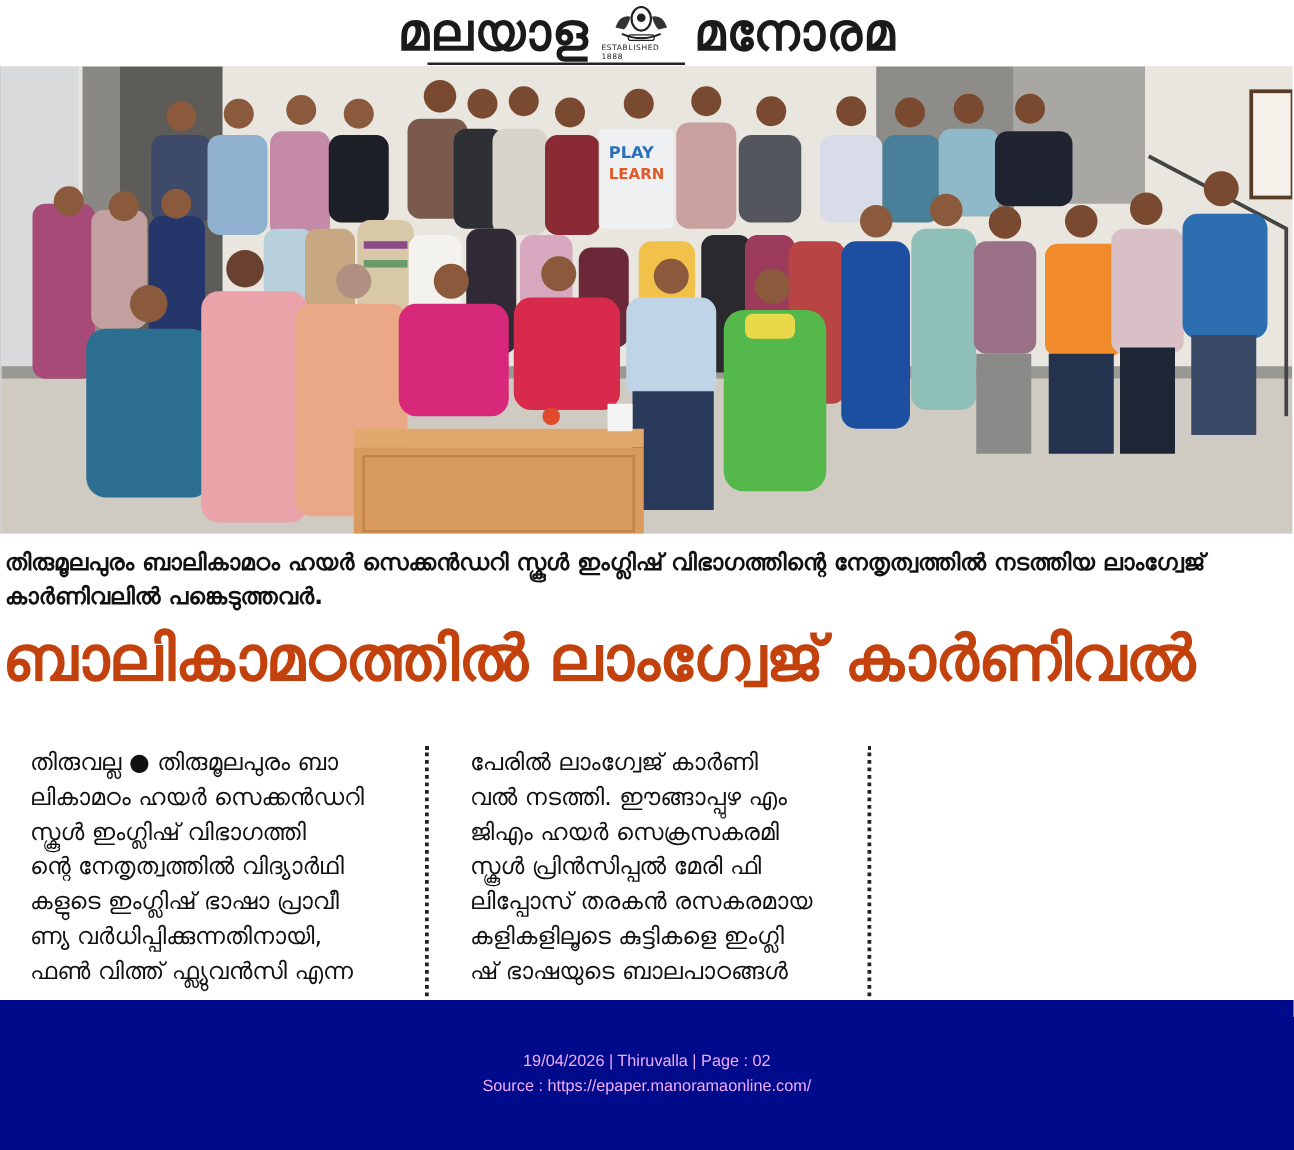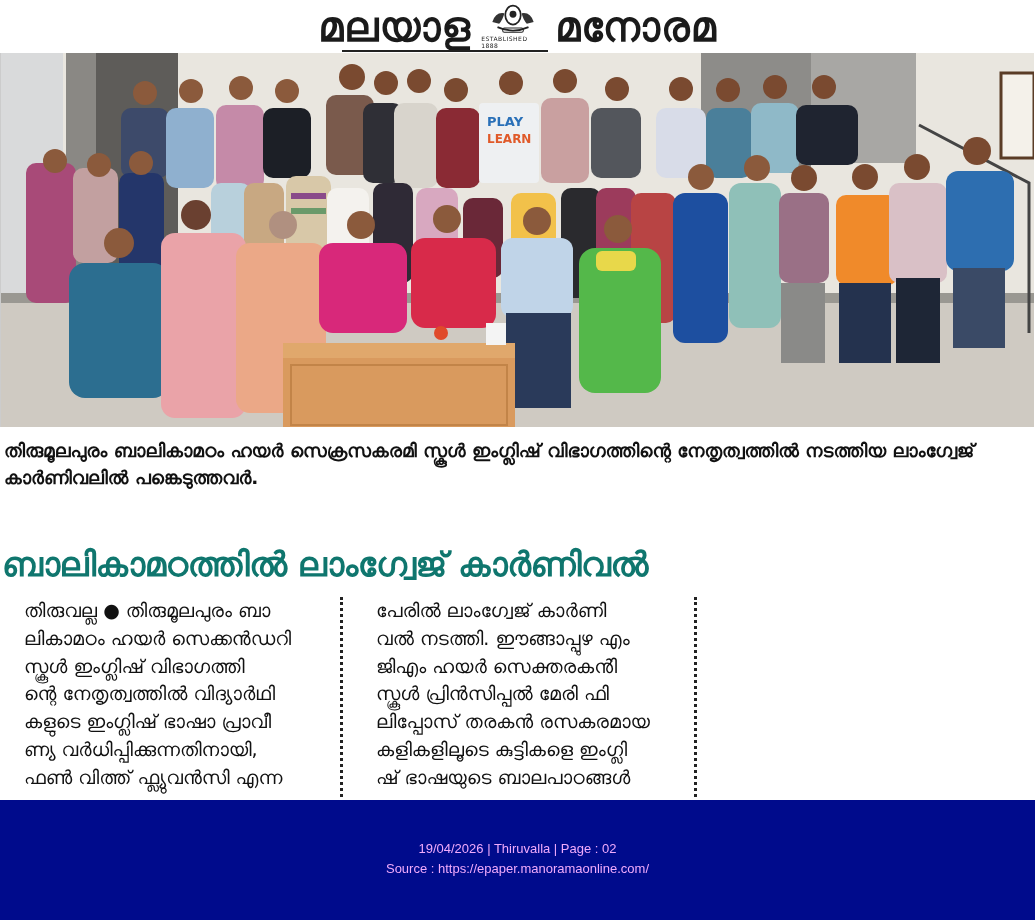--- a/index.html
+++ b/index.html
@@ -8,21 +8,21 @@
   .mast-word { font-family: "DejaVu Sans", sans-serif; font-weight: 900; font-size: 40px; letter-spacing: 1px; color: #1a1a1a; line-height: 1; transform: scaleY(1.05); }
   .emblem { width: 64px; height: 46px; position: relative; display: flex; flex-direction: column; align-items: center; justify-content: center; }
   .emblem svg { display: block; }
   .emblem-est { font-size: 6px; letter-spacing: 0.5px; color: #222; margin-top: 1px; font-family: "DejaVu Sans", sans-serif; }
   .mast-rule { position: absolute; left: 342px; top: 50px; width: 206px; height: 2px; background: #222; }
 
   .photo { position: absolute; left: 0; top: 53px; width: 1033px; height: 374px; overflow: hidden; background: #e8e4dc; border-left: 1px solid #ccc; }
   .photo svg { display: block; }
 
   .caption { position: absolute; left: 4px; top: 437px; width: 1028px; font-size: 18.5px; font-weight: bold; line-height: 27px; color: #111; }
-  .headline { position: absolute; left: 2px; top: 529px; width: 1030px; font-size: 34px; font-weight: 900; line-height: 70px; color: #0f766e; letter-spacing: -0.5px; white-space: nowrap; }
+  .headline { position: absolute; left: 2px; top: 492px; width: 1030px; font-size: 50px; font-weight: 900; line-height: 70px; color: #c2410c; letter-spacing: -0.5px; white-space: nowrap; }
 
   .body-cols { position: absolute; left: 0; top: 597px; width: 1035px; height: 200px; }
   .col { position: absolute; top: 0; font-size: 19px; line-height: 27.8px; color: #111; white-space: pre-line; margin-left: 20px; }
   .col-1 { left: 4px; width: 330px; }
   .col-2 { left: 356px; width: 330px; }
   .col-3 { left: 709px; width: 324px; }
   .divider { position: absolute; top: 0; width: 0; height: 200px; border-left: 3px dotted #222; }
   .div-1 { left: 340px; }
   .div-2 { left: 694px; }
 
@@ -159,36 +159,36 @@
     </g>
 
     <rect x="282" y="290" width="232" height="15" fill="#e0a86c"></rect>
     <rect x="282" y="305" width="232" height="69" fill="#d99a5e"></rect>
     <rect x="290" y="312" width="216" height="60" fill="none" stroke="#c28448" stroke-width="2"></rect>
     <rect x="485" y="270" width="20" height="22" fill="#f4f4f4"></rect>
     <circle cx="440" cy="280" r="7" fill="#e04a2a"></circle>
   </svg>
 </figure>
 
-<p class="caption" style="margin:0;">തിരുമൂലപുരം ബാലികാമഠം ഹയർ സെക്രസകരമി സ്കൂൾ ഇംഗ്ലിഷ് വിഭാഗത്തിന്റെ നേതൃത്വത്തിൽ നടത്തിയ ലാംഗ്വേജ് കാർണിവലിൽ പങ്കെടുത്തവർ.</p>
+<p class="caption" style="margin:0;">തിരുമൂലപുരം ബാലികാമഠം ഹയർ സെക്കൻഡറി സ്കൂൾ ഇംഗ്ലിഷ് വിഭാഗത്തിന്റെ നേതൃത്വത്തിൽ നടത്തിയ ലാംഗ്വേജ് കാർണിവലിൽ പങ്കെടുത്തവർ.</p>
 
 <h1 class="headline" style="margin:0;">ബാലികാമഠത്തിൽ ലാംഗ്വേജ് കാർണിവൽ</h1>
 
 <section class="body-cols">
   <div class="col col-1">തിരുവല്ല ● തിരുമൂലപുരം ബാ
 ലികാമഠം ഹയർ സെക്കൻഡറി
 സ്കൂൾ ഇംഗ്ലിഷ് വിഭാഗത്തി
 ന്റെ നേതൃത്വത്തിൽ വിദ്യാർഥി
 കളുടെ ഇംഗ്ലിഷ് ഭാഷാ പ്രാവീ
 ണ്യ വർധിപ്പിക്കുന്നതിനായി,
 ഫൺ വിത്ത് ഫ്ല്യുവൻസി എന്ന</div>
   <div class="divider div-1"></div>
   <div class="col col-2">പേരിൽ ലാംഗ്വേജ് കാർണി
 വൽ നടത്തി. ഈങ്ങാപ്പുഴ എം
-ജിഎം ഹയർ സെക്തരകൻി
+ജിഎം ഹയർ സെക്രസകരമി
 സ്കൂൾ പ്രിൻസിപ്പൽ മേരി ഫി
 ലിപ്പോസ് തരകൻ രസകരമായ
 കളികളിലൂടെ കുട്ടികളെ ഇംഗ്ലി
 ഷ് ഭാഷയുടെ ബാലപാഠങ്ങൾ</div>
   <div class="divider div-2"></div>
 </section>
 
 <footer class="footer">
   <div class="footer-line1">19/04/2026 | Thiruvalla | Page : 02</div>
   <div class="footer-line2">Source : https://epaper.manoramaonline.com/</div>

